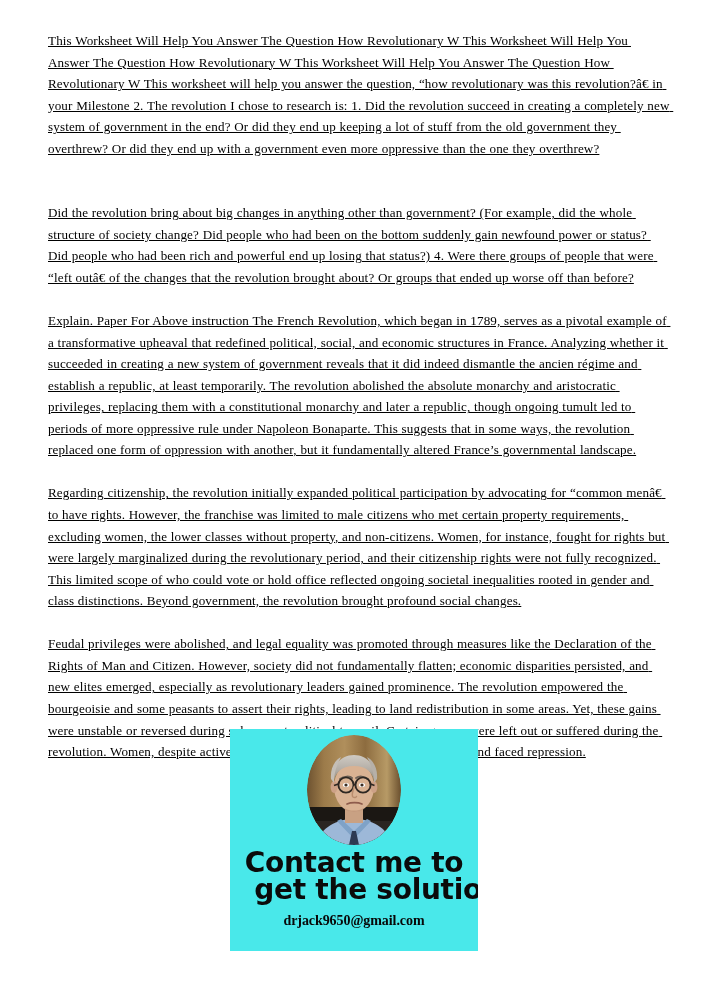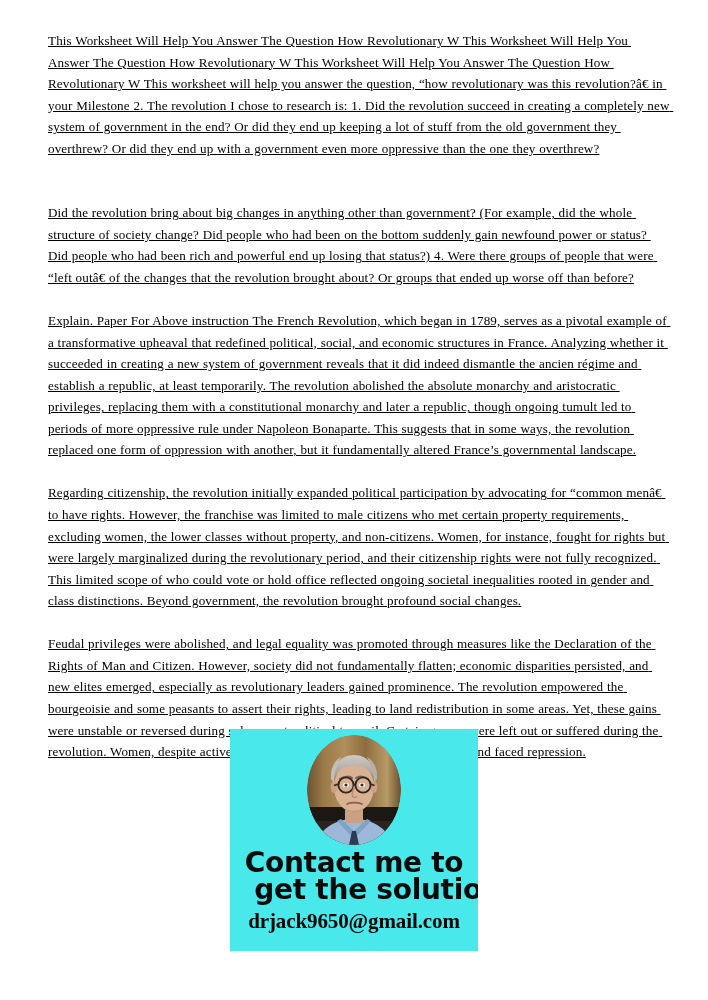--- a/index.html
+++ b/index.html
@@ -77,21 +77,21 @@
     text-align: left;
     letter-spacing: -0.01em;
     white-space: nowrap;
   }
   #contact-line-1 { margin-top: 5px; }
   #contact-line-2 { margin-top: 1px; margin-left: 48px; }
 
   #contact-email {
     font-family: "Liberation Serif", "DejaVu Serif", serif;
     font-weight: bold;
-    font-size: 21px;
+    font-size: 14px;
     line-height: 24px;
     color: #080808;
     text-align: center;
     margin-top: 6px;
     white-space: nowrap;
     letter-spacing: -0.005em;
   }
 </style>
 </head>
 <body>

